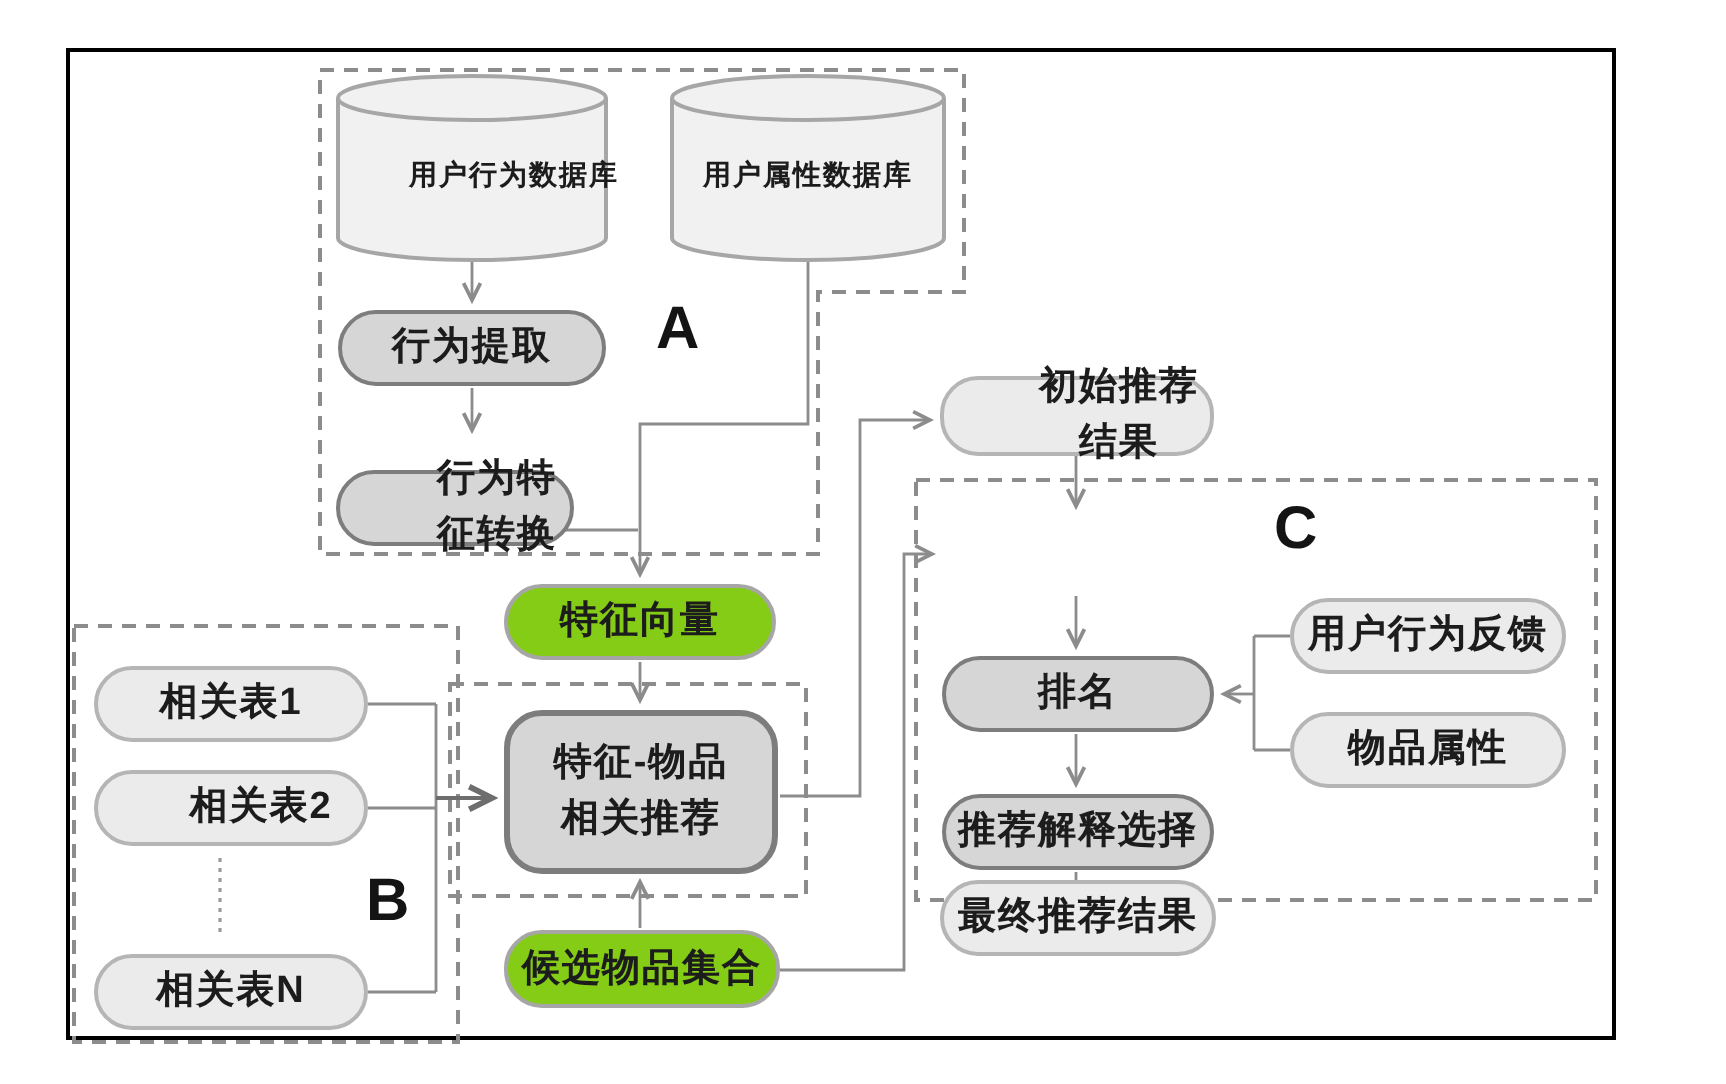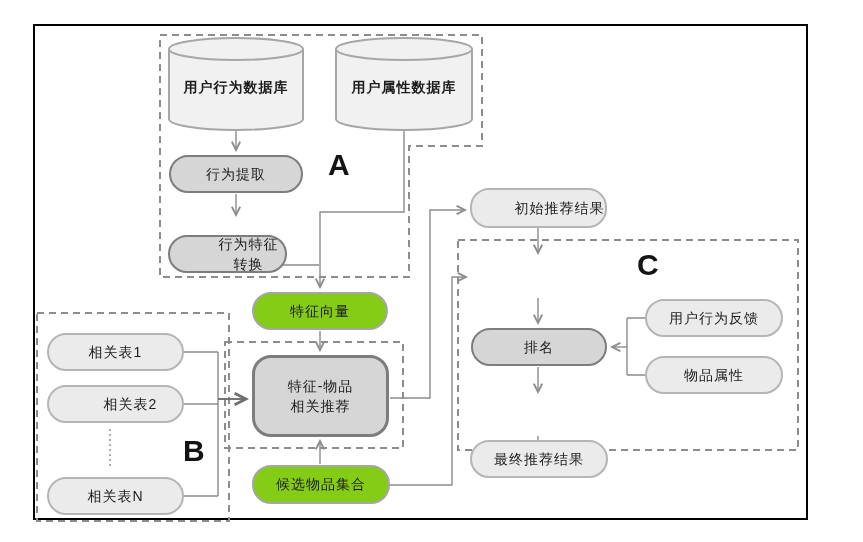--- a/index.html
+++ b/index.html
@@ -1,21 +1,21 @@
 <!DOCTYPE html>
 <html><head>
 <meta charset="utf-8">
 <style>
   html,body{margin:0;padding:0;background:#ffffff;}
   #stage{position:relative;width:863px;height:542px;background:#ffffff;overflow:hidden;
          font-family:"Liberation Sans","DejaVu Sans",sans-serif;}
   #frame{position:absolute;left:33px;top:24px;width:771px;height:492px;border:2px solid #000;}
   #lines{position:absolute;left:0;top:0;width:863px;height:542px;}
   .node{position:absolute;display:flex;align-items:center;justify-content:center;
-        box-sizing:border-box;font-size:14px;font-weight:normal;color:#1c1c1c;
+        box-sizing:border-box;font-size:19px;font-weight:bold;color:#1c1c1c;
         text-align:center;letter-spacing:1px;line-height:1.45;z-index:3;border-radius:19px;}
   .box-light{background:#ebebeb;border:2px solid #b5b5b5;}
   .box-mid{background:#84cc16;border:2px solid #a6a6a6;}
   .box-dark{background:#d6d6d6;border:2px solid #7d7d7d;}
   .cyl-label{position:absolute;z-index:3;display:flex;align-items:center;justify-content:center;
         font-size:14px;font-weight:bold;color:#1c1c1c;letter-spacing:1px;}
   .section-label{position:absolute;z-index:3;font-size:30px;font-weight:bold;color:#141414;}
 </style>
 </head>
 <body>
@@ -70,21 +70,21 @@
       <path d="M538,367 L538,392" marker-end="url(#arr)"></path>
       <path d="M538,436 L538,460" marker-end="url(#arr)"></path>
       <path d="M320,464 L320,441" marker-end="url(#arr)"></path>
       <path d="M390,485 L452,485 L452,277 L466,277" marker-end="url(#arr)"></path>
       <path d="M645,318 L627,318 M645,375 L627,375 M627,318 L627,375"></path>
       <path d="M627,347 L612,347" marker-end="url(#arr)"></path>
       <path d="M218,399 L246,399" stroke="#6e6e6e" stroke-width="1.9" marker-end="url(#arrDark)"></path>
     </g>
   </svg>
 
-  <div class="cyl-label" style="left:169px;top:78px;width:134px;height:20px;">用户行为数据库</div>
+  <div class="cyl-label" style="left:169px;top:78px;width:134px;height:20px;padding-left:21px;">用户行为数据库</div>
   <div class="cyl-label" style="left:336px;top:78px;width:136px;height:20px;">用户属性数据库</div>
 
   <div class="section-label" style="left:328px;top:148px;">A</div>
   <div class="section-label" style="left:183px;top:434px;">B</div>
   <div class="section-label" style="left:637px;top:248px;">C</div>
 
   <div class="node box-dark" style="left:169px;top:155px;width:134px;height:38px;">行为提取</div>
   <div class="node box-dark" style="left:168px;top:235px;width:119px;height:38px;padding-left:42px;">行为特征转换</div>
   <div class="node box-mid" style="left:252px;top:292px;width:136px;height:38px;">特征向量</div>
 
@@ -94,17 +94,18 @@
 
   <div class="node box-dark" style="left:252px;top:355px;width:137px;height:82px;border-width:3px;flex-direction:column;">
     <span>特征-物品</span>
     <span>相关推荐</span>
   </div>
 
   <div class="node box-mid" style="left:252px;top:465px;width:138px;height:39px;">候选物品集合</div>
 
   <div class="node box-light" style="left:470px;top:188px;width:137px;height:40px;padding-left:42px;">初始推荐结果</div>
   <div class="node box-dark" style="left:471px;top:328px;width:136px;height:38px;">排名</div>
+  <div class="node box-dark" style="left:471px;top:397px;width:136px;height:38px;">推荐解释选择</div>
   <div class="node box-light" style="left:470px;top:440px;width:138px;height:38px;">最终推荐结果</div>
 
   <div class="node box-light" style="left:645px;top:299px;width:138px;height:38px;">用户行为反馈</div>
   <div class="node box-light" style="left:645px;top:356px;width:138px;height:38px;">物品属性</div>
 </div>
 
 </body></html>

